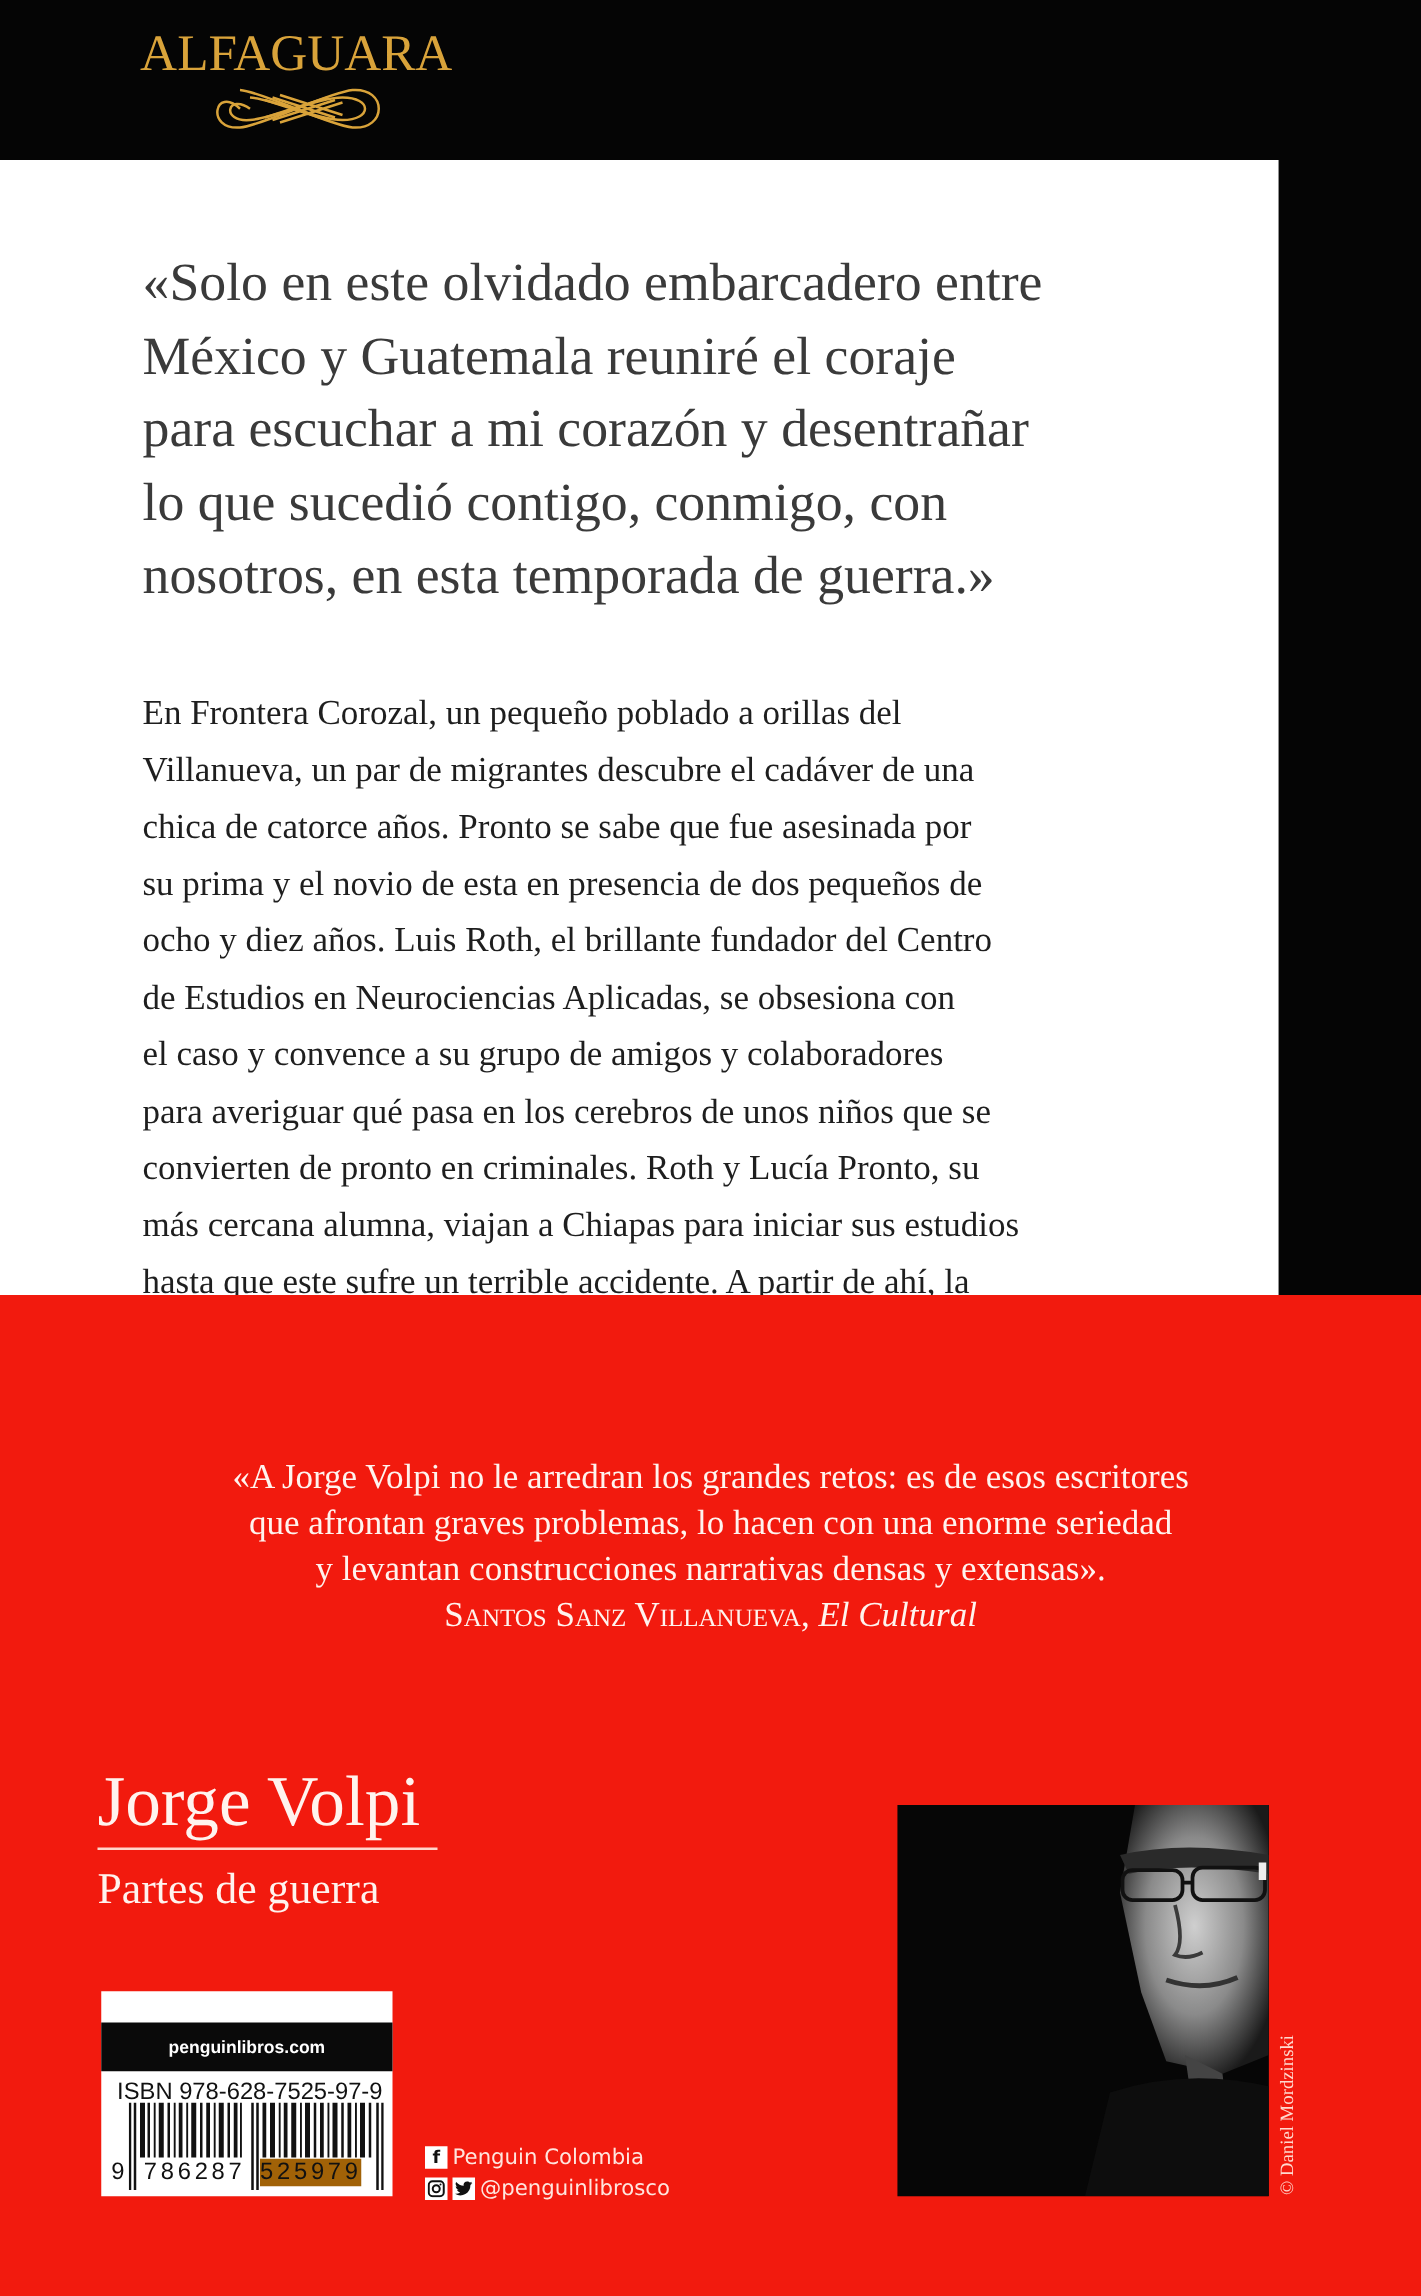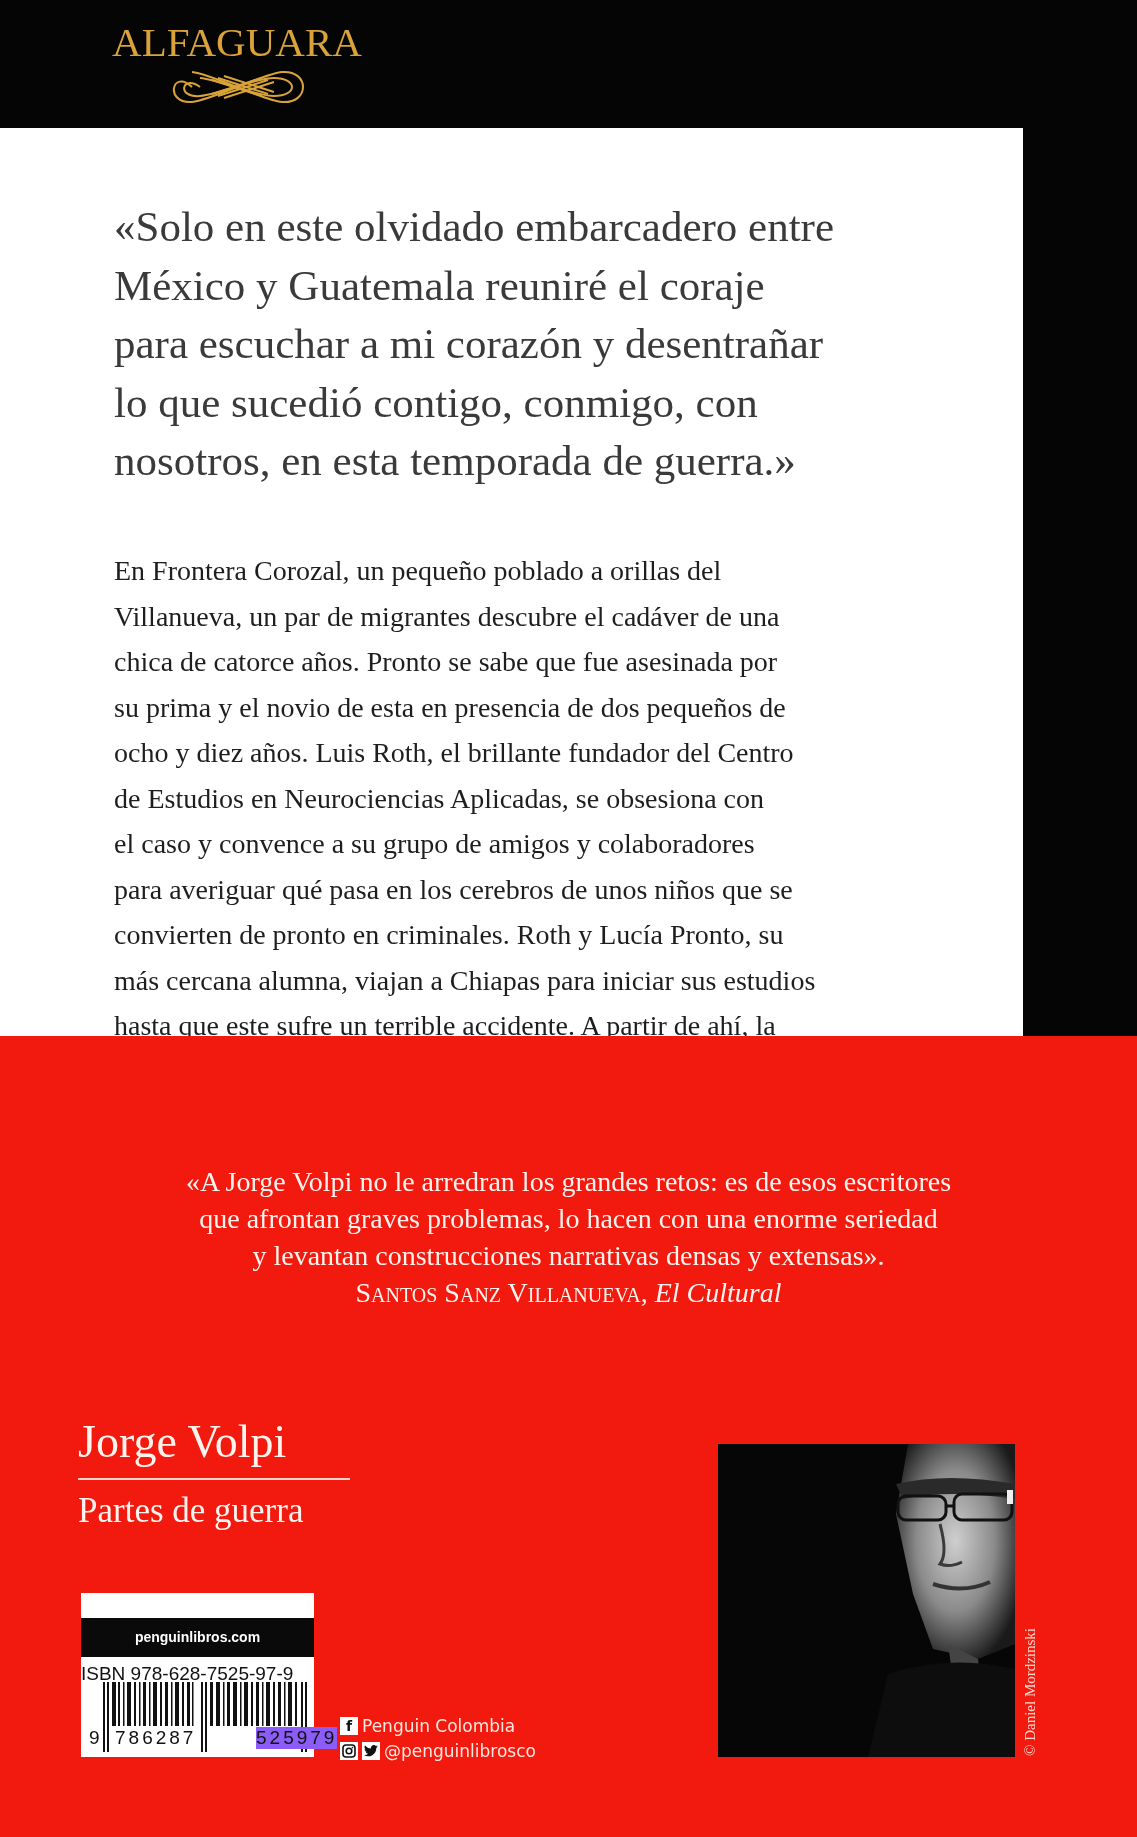--- a/index.html
+++ b/index.html
@@ -36,41 +36,41 @@
     background: #f21a0e;
   }
   .review {
     position: absolute; left: 0; top: 1163px; width: 1137px; text-align: center;
     color: #fff3ee; font-size: 28px; line-height: 37px;
   }
   .review span { display: block; white-space: nowrap; }
   .review .attrib { font-variant: small-caps; }
   .review .attrib i { font-variant: normal; }
 
-  .author { position: absolute; left: 78px; top: 1416px; color: #fff3ee; font-size: 46px; line-height: 52px; }
+  .author { position: absolute; left: 78px; top: 1416px; color: #fff3ee; font-size: 57px; line-height: 52px; }
   .author-rule { position: absolute; left: 78px; top: 1478px; width: 272px; height: 2px; background: #ffd5cc; }
   .book-title { position: absolute; left: 78px; top: 1490px; color: #fff3ee; font-size: 35px; line-height: 42px; }
 
   .barcode-box { position: absolute; left: 81px; top: 1593px; width: 233px; height: 164px; background: #ffffff; }
   .barcode-head {
     background: #0a0a0a; color: #ffffff; height: 39px; line-height: 39px; text-align: center;
     font-family: "Liberation Sans", sans-serif; font-weight: bold; font-size: 14px; margin-top: 25px;
   }
   .isbn {
     font-family: "Liberation Sans", sans-serif; font-size: 19px; color: #111;
-    padding-right: 8px; margin-top: 6px; line-height: 22px;
+    text-align: right; padding-right: 8px; margin-top: 6px; line-height: 22px;
   }
   .bars { position: absolute; left: 22px; top: 89px; width: 204px; height: 70px; }
   .barnums {
     position: absolute; left: 4px; top: 132px; width: 225px; height: 28px;
     font-family: "Liberation Sans", sans-serif; font-size: 19px; color: #111;
   }
   .barnums .n0 { position: absolute; left: 2px; top: 2px; background: #fff; padding: 0 2px; }
   .barnums .n1 { position: absolute; left: 30px; top: 2px; background: #fff; letter-spacing: 3px; }
-  .barnums .n2 { position: absolute; left: 123px; top: 2px; background: #8b5cf6; letter-spacing: 3px; margin-left: 48px; }
+  .barnums .n2 { position: absolute; left: 123px; top: 2px; background: #a16207; letter-spacing: 3px; }
 
   .social { position: absolute; left: 340px; top: 1713px; color: #ffe5de; font-family: "DejaVu Sans", sans-serif; font-size: 17px; }
   .social-row { display: flex; align-items: center; height: 25px; }
   .sicon {
     width: 18px; height: 18px; background: #fff; display: inline-flex; align-items: center; justify-content: center;
     margin-right: 4px; color: #111; font-weight: bold; font-size: 14px; font-family: "DejaVu Sans", sans-serif;
   }
 
   .photo { position: absolute; left: 718px; top: 1444px; width: 297px; height: 313px; background: #060606; overflow: hidden; }
   .credit {

